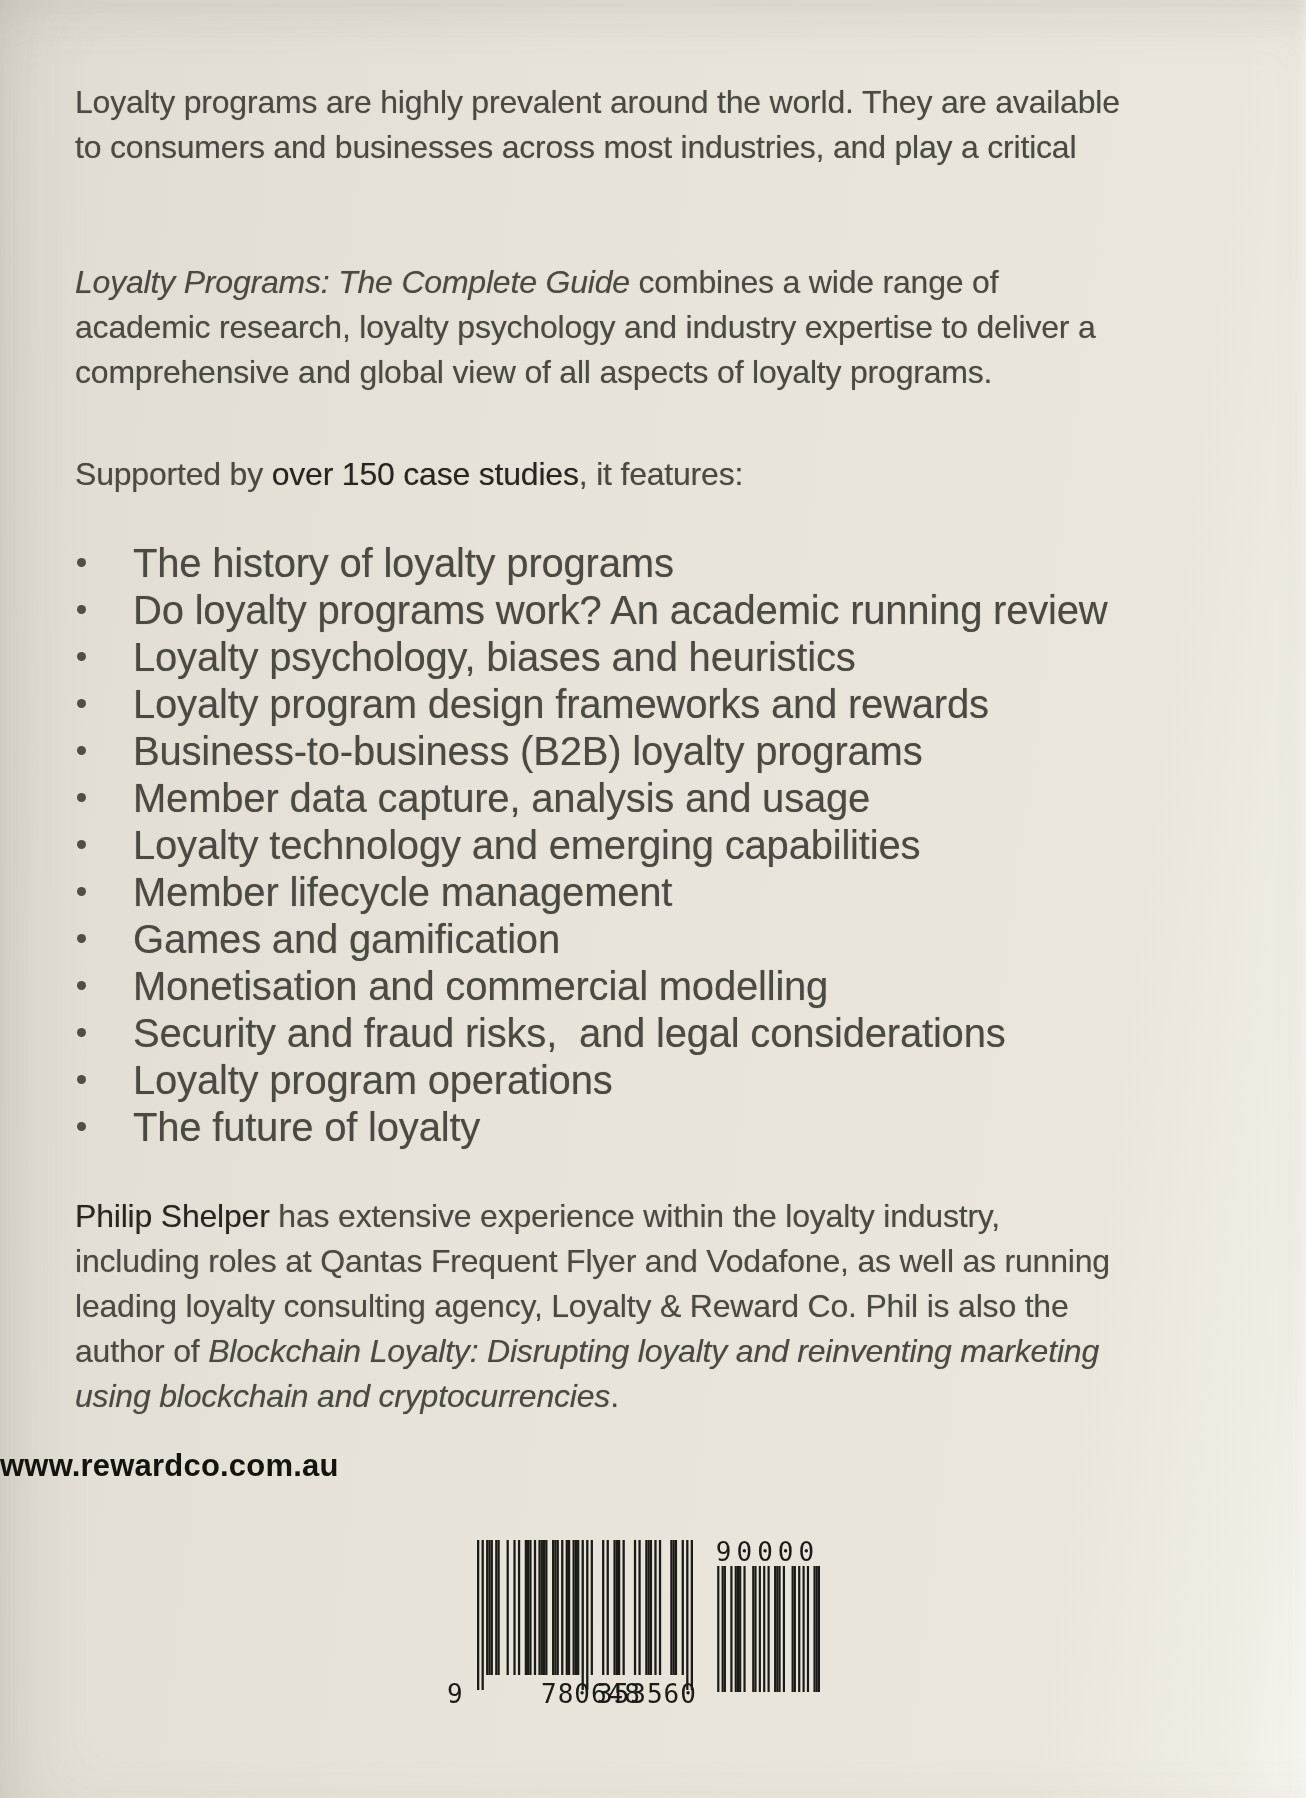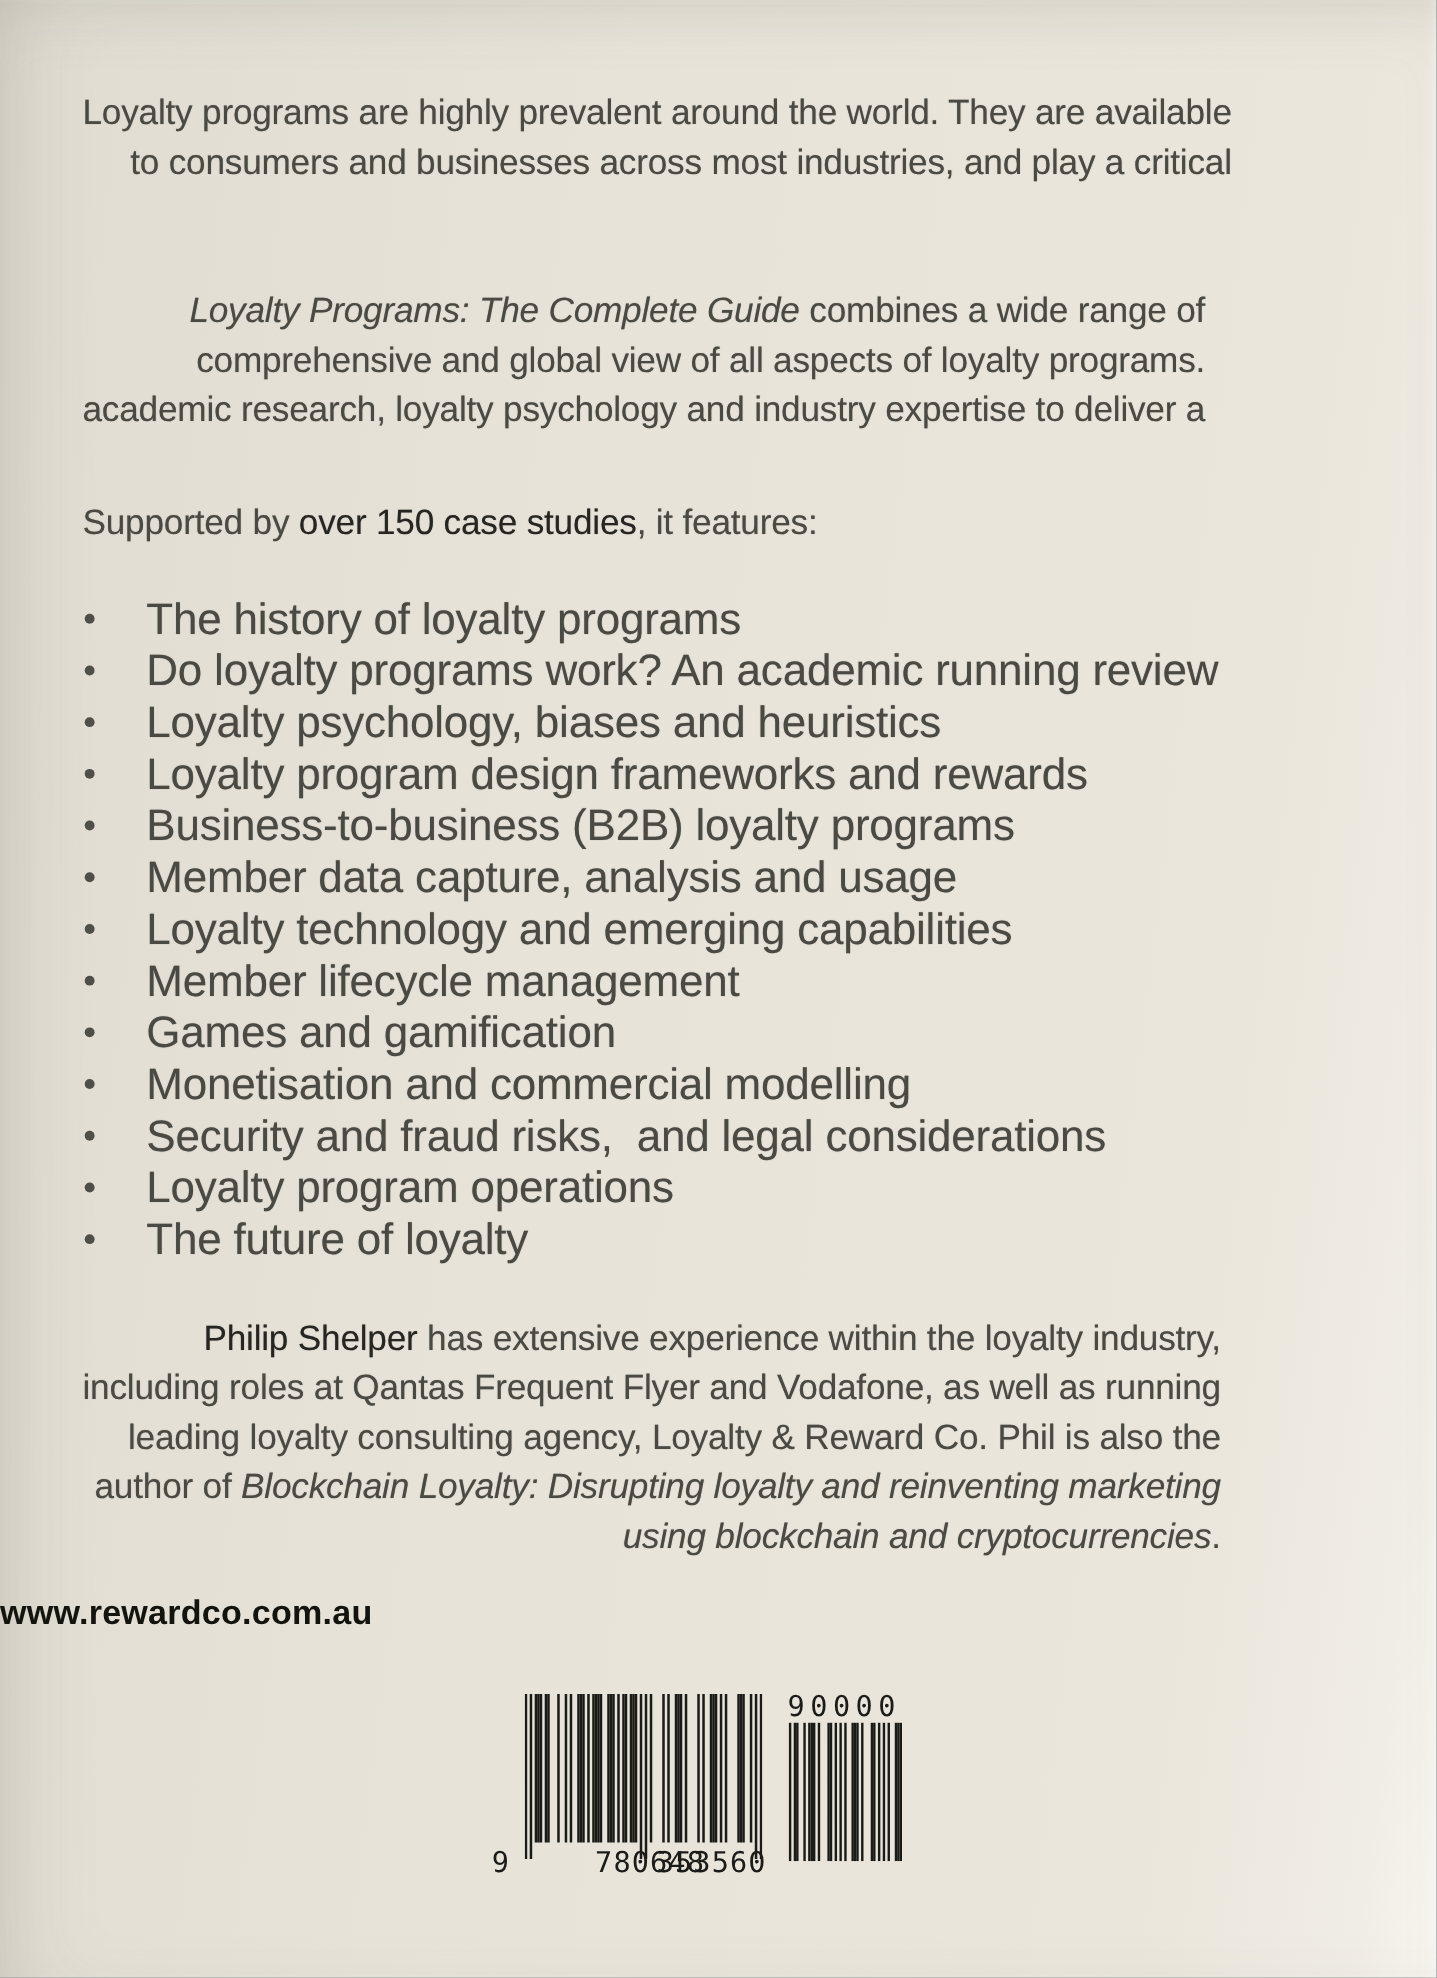--- a/index.html
+++ b/index.html
@@ -6,21 +6,21 @@
   .cover{
     position:relative;
     width:1306px;height:1798px;
     overflow:hidden;
     background:linear-gradient(97deg,#e0dcd2 0%,#e7e3d9 38%,#eae6dc 82%,#f0ede5 95%,#f8f6f0 100%);
     box-shadow:inset 50px 0 90px -50px rgba(95,90,75,.20), inset 0 36px 70px -36px rgba(95,90,75,.14), inset -8px 0 14px -8px rgba(255,255,255,.8);
     font-family:"Liberation Sans",sans-serif;
     color:#4a4942;
   }
   .block{position:absolute;left:75px;}
-  .line{white-space:pre;font-size:32px;line-height:45px;letter-spacing:-0.2px;text-shadow:0 0 1px rgba(74,73,66,.45);text-align:right;}
+  .line{white-space:pre;font-size:32px;line-height:45px;letter-spacing:-0.2px;text-shadow:0 0 1px rgba(74,73,66,.45);}
   .line .b{font-weight:normal;color:#262520;}
   .line .i{font-style:italic;}
   .p-intro{top:80px;}
   .p-guide{top:260px;}
   .p-supported{top:452px;}
   .p-author{top:1194px;}
 
   ul.features{position:absolute;left:75px;top:540px;margin:0;padding:0;list-style:none;}
   ul.features li{position:relative;height:47px;}
   ul.features .dot{position:absolute;left:2px;top:18px;width:9px;height:9px;border-radius:50%;background:#504f47;overflow:hidden;color:transparent;}
@@ -45,22 +45,22 @@
 
 <div class="cover">
 
   <div class="block p-intro">
       <div class="line"><span>Loyalty programs are highly prevalent around the world. They are available</span></div>
       <div class="line"><span>to consumers and businesses across most industries, and play a critical</span></div>
     </div>
 
   <div class="block p-guide">
       <div class="line"><span class="i">Loyalty Programs: The Complete Guide</span><span> combines a wide range of</span></div>
+      <div class="line"><span>academic research, loyalty psychology and industry expertise to deliver a</span></div>
       <div class="line"><span>comprehensive and global view of all aspects of loyalty programs.</span></div>
-      <div class="line"><span>academic research, loyalty psychology and industry expertise to deliver a</span></div>
     </div>
 
   <div class="block p-supported">
       <div class="line"><span>Supported by </span><span class="b">over 150 case studies</span><span>, it features:</span></div>
     </div>
 
   <ul class="features">
       <li>
         <span class="dot">•</span>
         <span class="txt">The history of loyalty programs</span>

